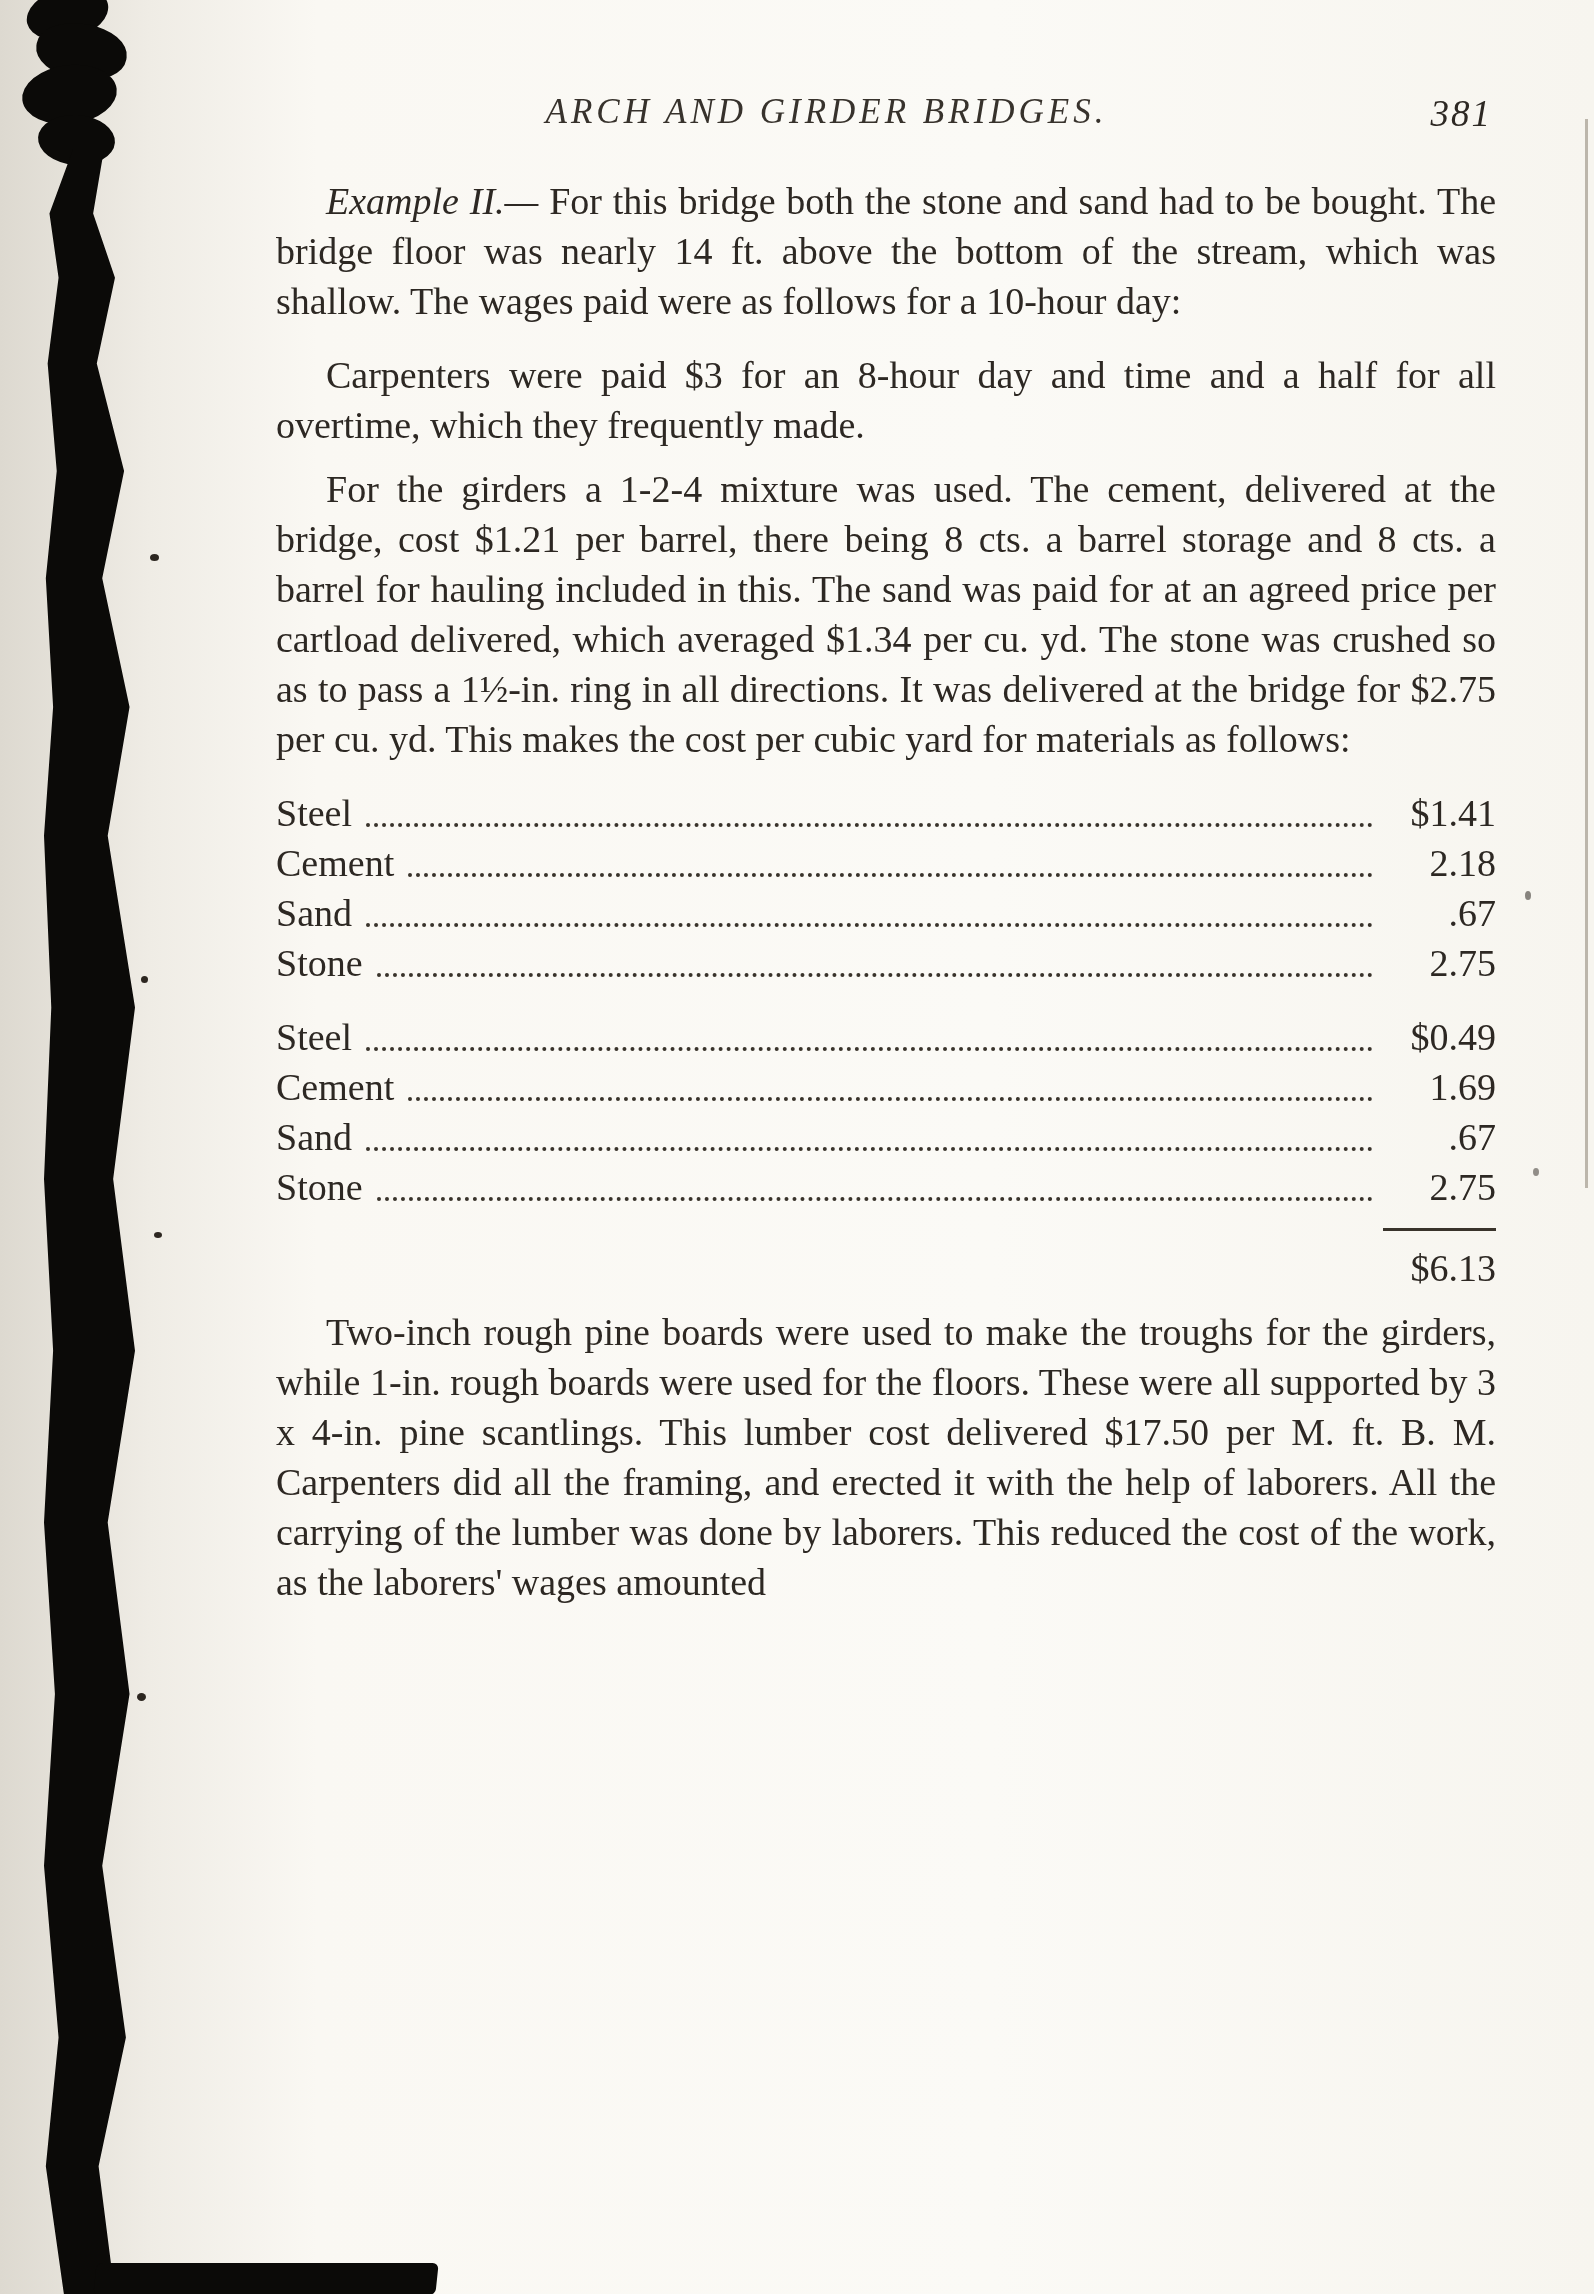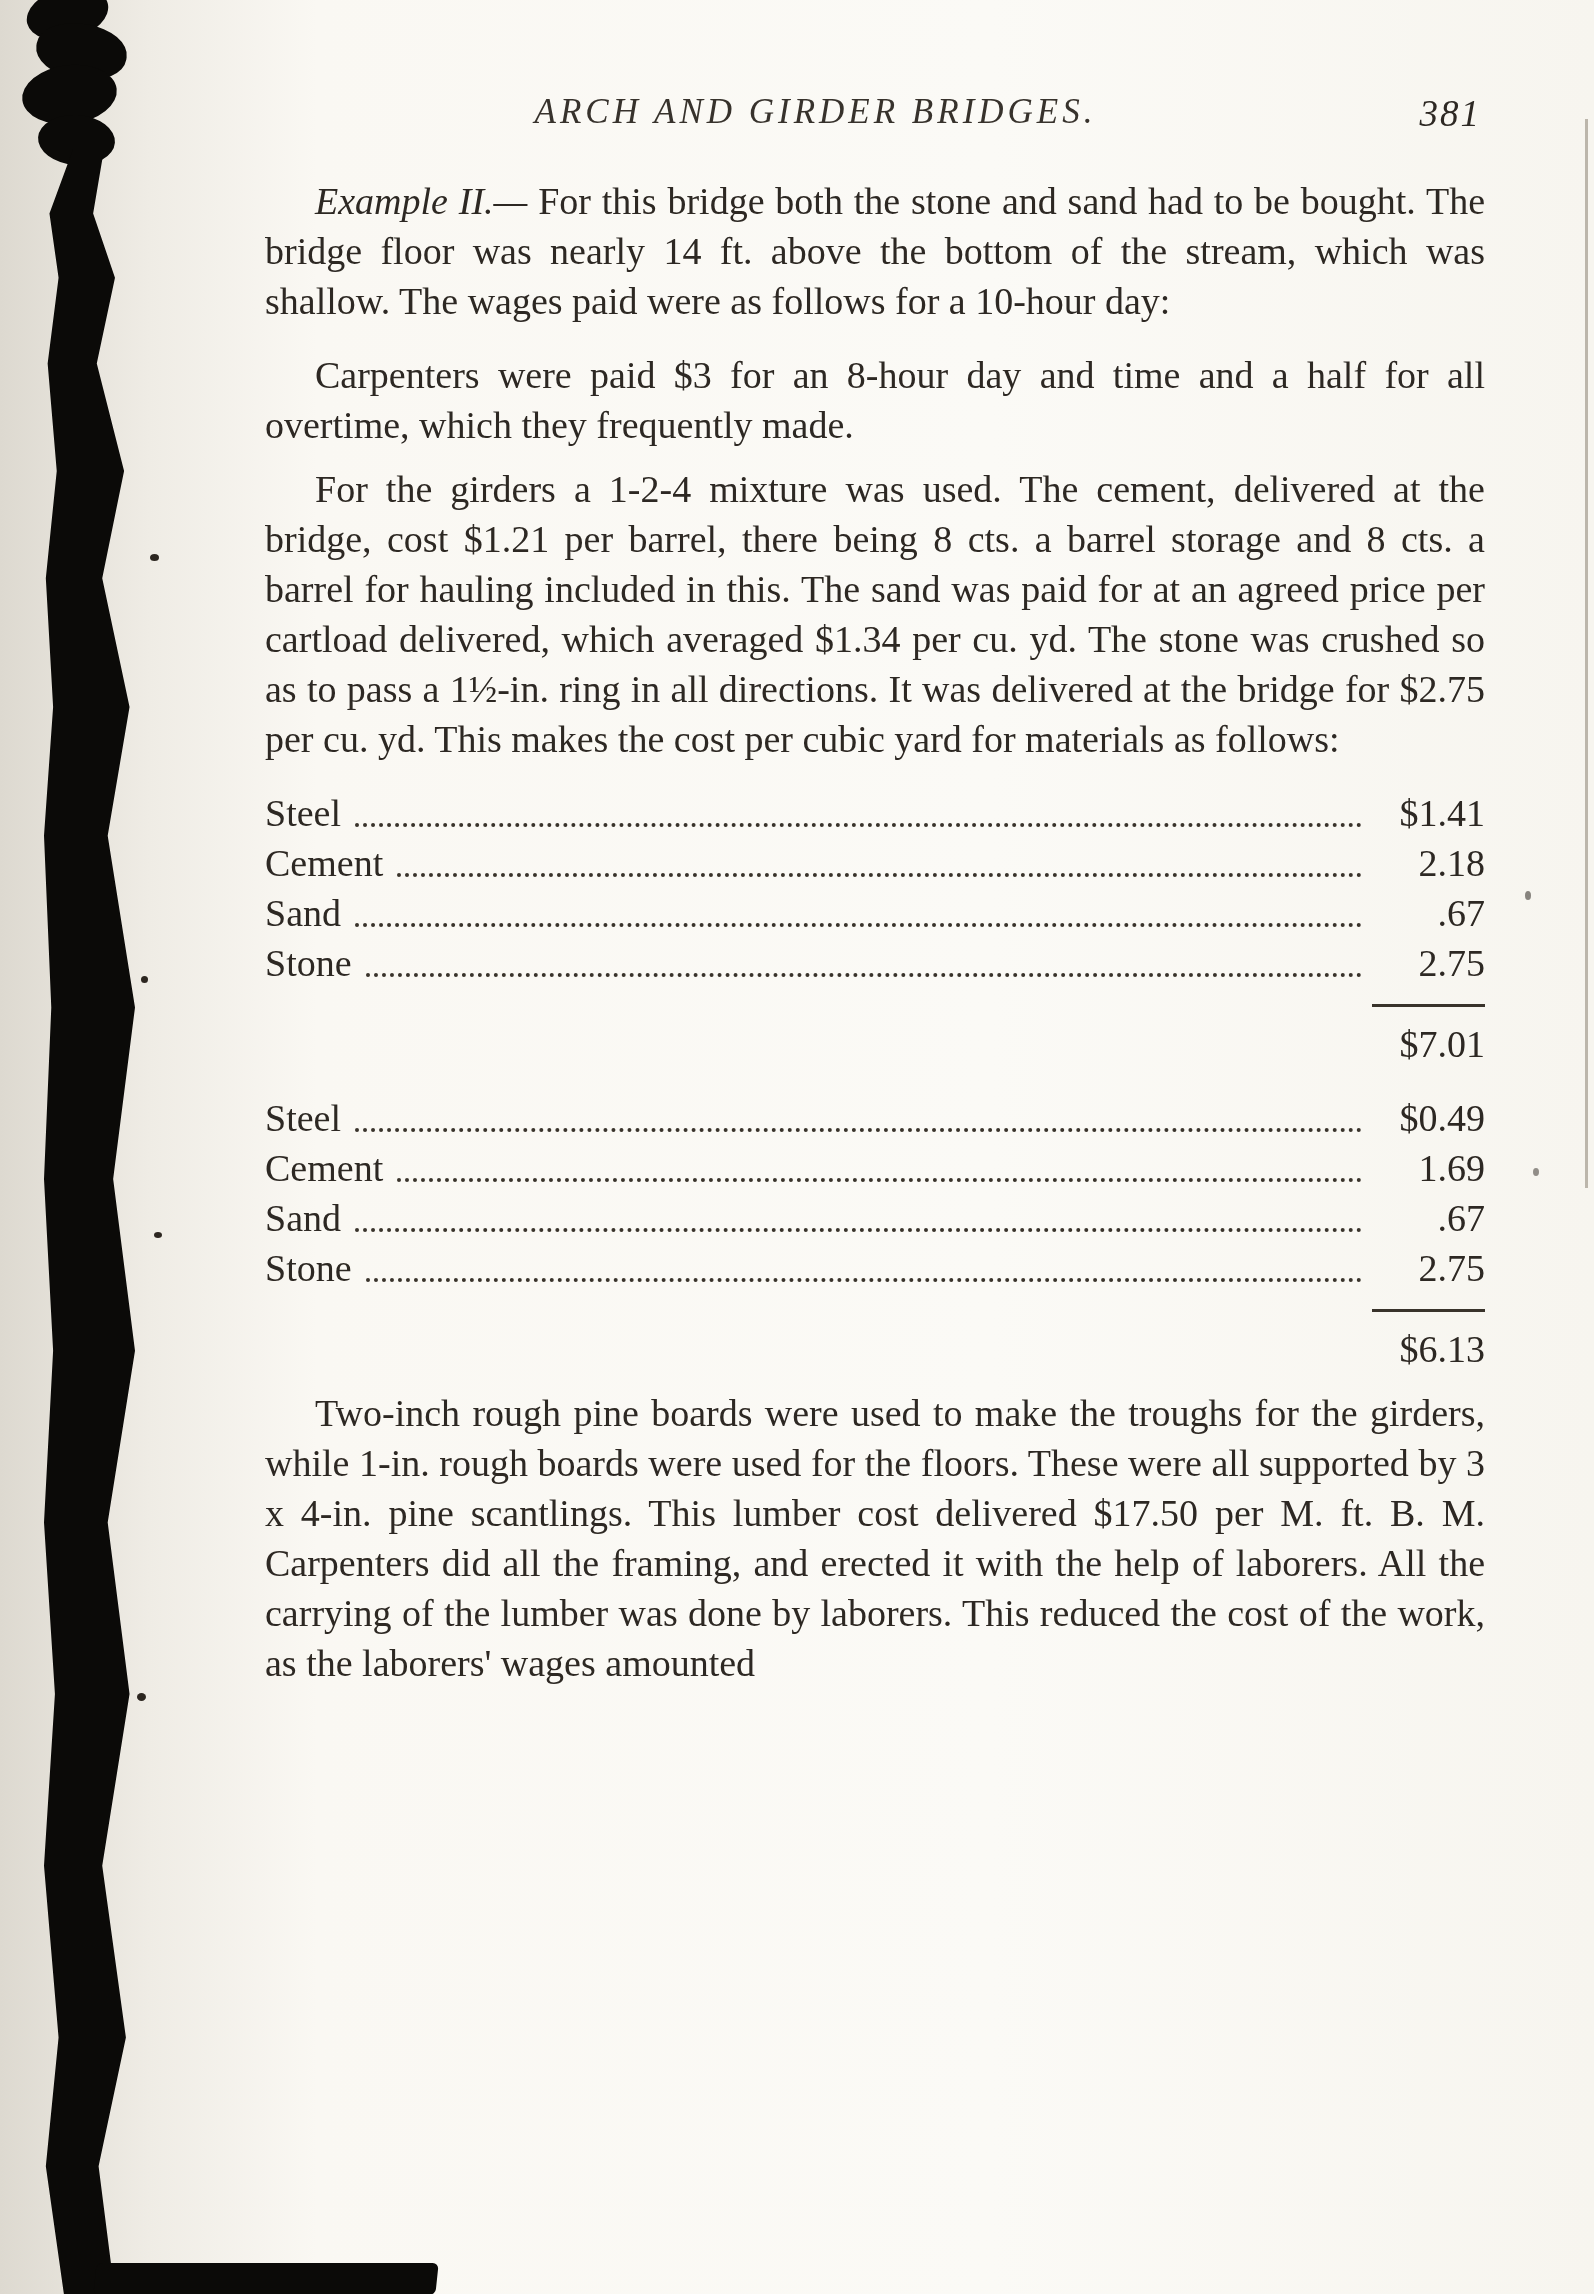--- a/index.html
+++ b/index.html
@@ -33,21 +33,21 @@
   .speck{position:absolute;background:#2c2archive620;background:#2c2620;border-radius:50%;}
   .speck.s1{left:150px;top:554px;width:9px;height:7px;}
   .speck.s2{left:141px;top:976px;width:7px;height:7px;}
   .speck.s3{left:154px;top:1232px;width:8px;height:6px;}
   .speck.s4{left:137px;top:1693px;width:9px;height:8px;}
   .speck.s5{left:1525px;top:891px;width:6px;height:9px;opacity:.55;}
   .speck.s6{left:1533px;top:1168px;width:6px;height:8px;opacity:.5;}
   .edge-line{position:absolute;right:7px;top:119px;width:3px;height:1069px;background:#bcb6ab;}
   
   .content{
-    position:absolute;left:265px;top:87px;width:1220px;
+    position:absolute;left:276px;top:87px;width:1220px;
     font-size:38px;line-height:50px;
   }
   .header{position:relative;height:55px;margin-bottom:34px;}
   .running-title{
     display:block;text-align:center;
     font-style:italic;letter-spacing:4px;font-size:35px;color:#37322c;
     padding-right:119px;
   }
   .page-number{position:absolute;right:4px;top:2px;font-size:37px;letter-spacing:2px;font-style:italic;}
   .para{margin:14px 0 0 0;text-align:justify;text-indent:50px;}
@@ -111,24 +111,20 @@
       <div class="ledger-row">
         <span class="ledger-label">Sand</span>
         <span class="leader"></span>
         <span class="ledger-value">.67</span>
       </div>
       <div class="ledger-row">
         <span class="ledger-label">Stone</span>
         <span class="leader"></span>
         <span class="ledger-value">2.75</span>
       </div>
-      <div class="total-row">
-        <span class="total-rule"></span>
-        <span class="total-value">$7.01</span>
-      </div>
     </div>
 
 
     <div class="ledger">
       <div class="ledger-row">
         <span class="ledger-label">Steel</span>
         <span class="leader"></span>
         <span class="ledger-value">$0.49</span>
       </div>
       <div class="ledger-row">

